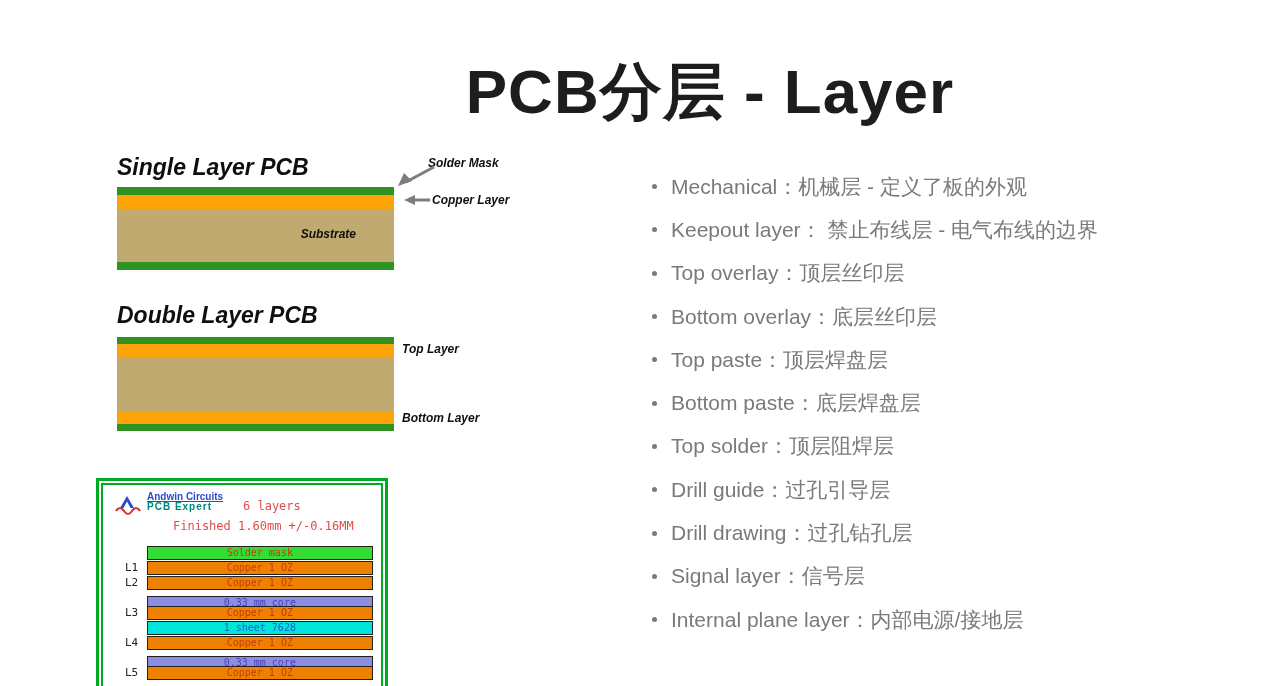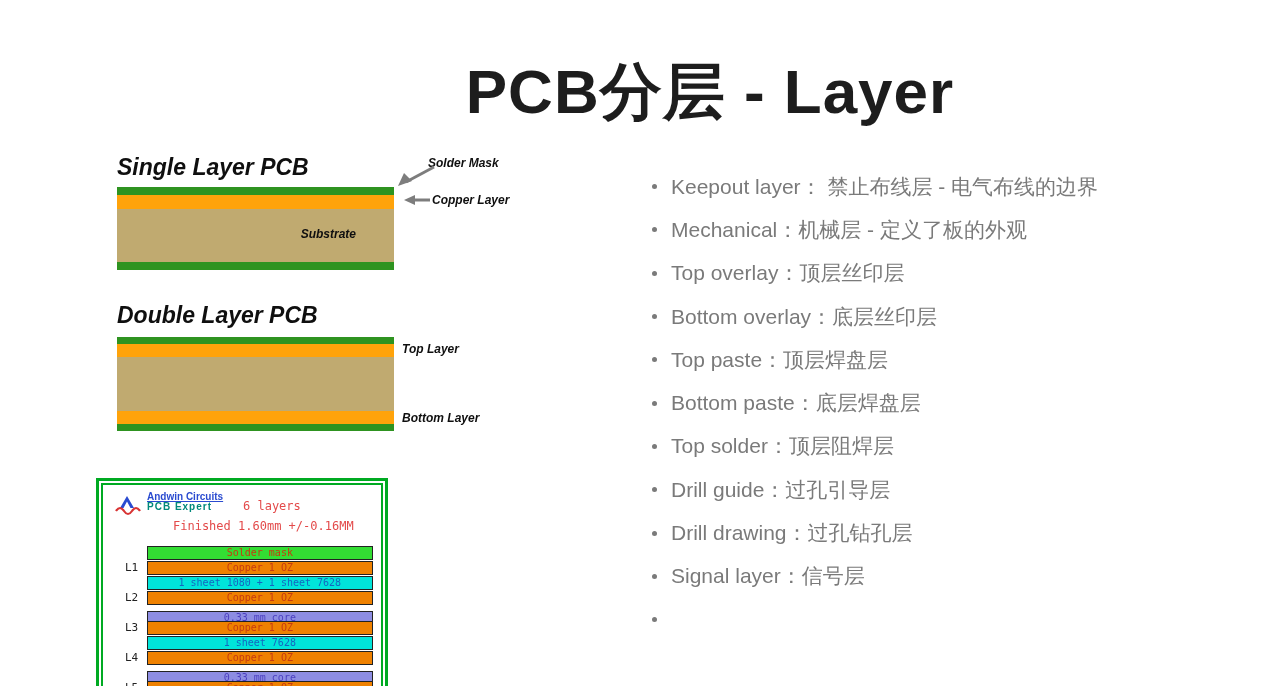--- a/index.html
+++ b/index.html
@@ -157,24 +157,20 @@
     <div id="stackup-rows">
         <div class="srow">
           <div class="srow-label"></div>
           <div class="srow-bar soldermask">Solder mask</div>
         </div>
         <div class="srow">
           <div class="srow-label">L1</div>
           <div class="srow-bar copper">Copper 1 OZ</div>
         </div>
         <div class="srow">
-          <div class="srow-label"></div>
-          <div class="srow-bar prepreg">1 sheet 1080 + 1 sheet 7628</div>
-        </div>
-        <div class="srow">
           <div class="srow-label">L2</div>
           <div class="srow-bar copper">Copper 1 OZ</div>
         </div>
         <div class="srow">
           <div class="srow-label"></div>
           <div class="srow-bar core">0.33 mm core</div>
         </div>
         <div class="srow">
           <div class="srow-label">L3</div>
           <div class="srow-bar copper">Copper 1 OZ</div>
@@ -195,28 +191,28 @@
           <div class="srow-label">L5</div>
           <div class="srow-bar copper">Copper 1 OZ</div>
         </div>
       </div>
   </div>
 </div>
 
 <ul class="abs" id="layer-list">
     <li>
       <span class="dot"></span>
+      <span>Mechanical：机械层 - 定义了板的外观</span>
+    </li>
+    <li>
+      <span class="dot"></span>
       <span>Keepout layer： 禁止布线层 - 电气布线的边界</span>
     </li>
     <li>
       <span class="dot"></span>
-      <span>Mechanical：机械层 - 定义了板的外观</span>
-    </li>
-    <li>
-      <span class="dot"></span>
       <span>Top overlay：顶层丝印层</span>
     </li>
     <li>
       <span class="dot"></span>
       <span>Bottom overlay：底层丝印层</span>
     </li>
     <li>
       <span class="dot"></span>
       <span>Top paste：顶层焊盘层</span>
     </li>
@@ -235,14 +231,15 @@
     <li>
       <span class="dot"></span>
       <span>Drill drawing：过孔钻孔层</span>
     </li>
     <li>
       <span class="dot"></span>
       <span>Signal layer：信号层</span>
     </li>
     <li>
       <span class="dot"></span>
+      <span>Internal plane layer：内部电源/接地层</span>
     </li>
   </ul>
 
 </body></html>

